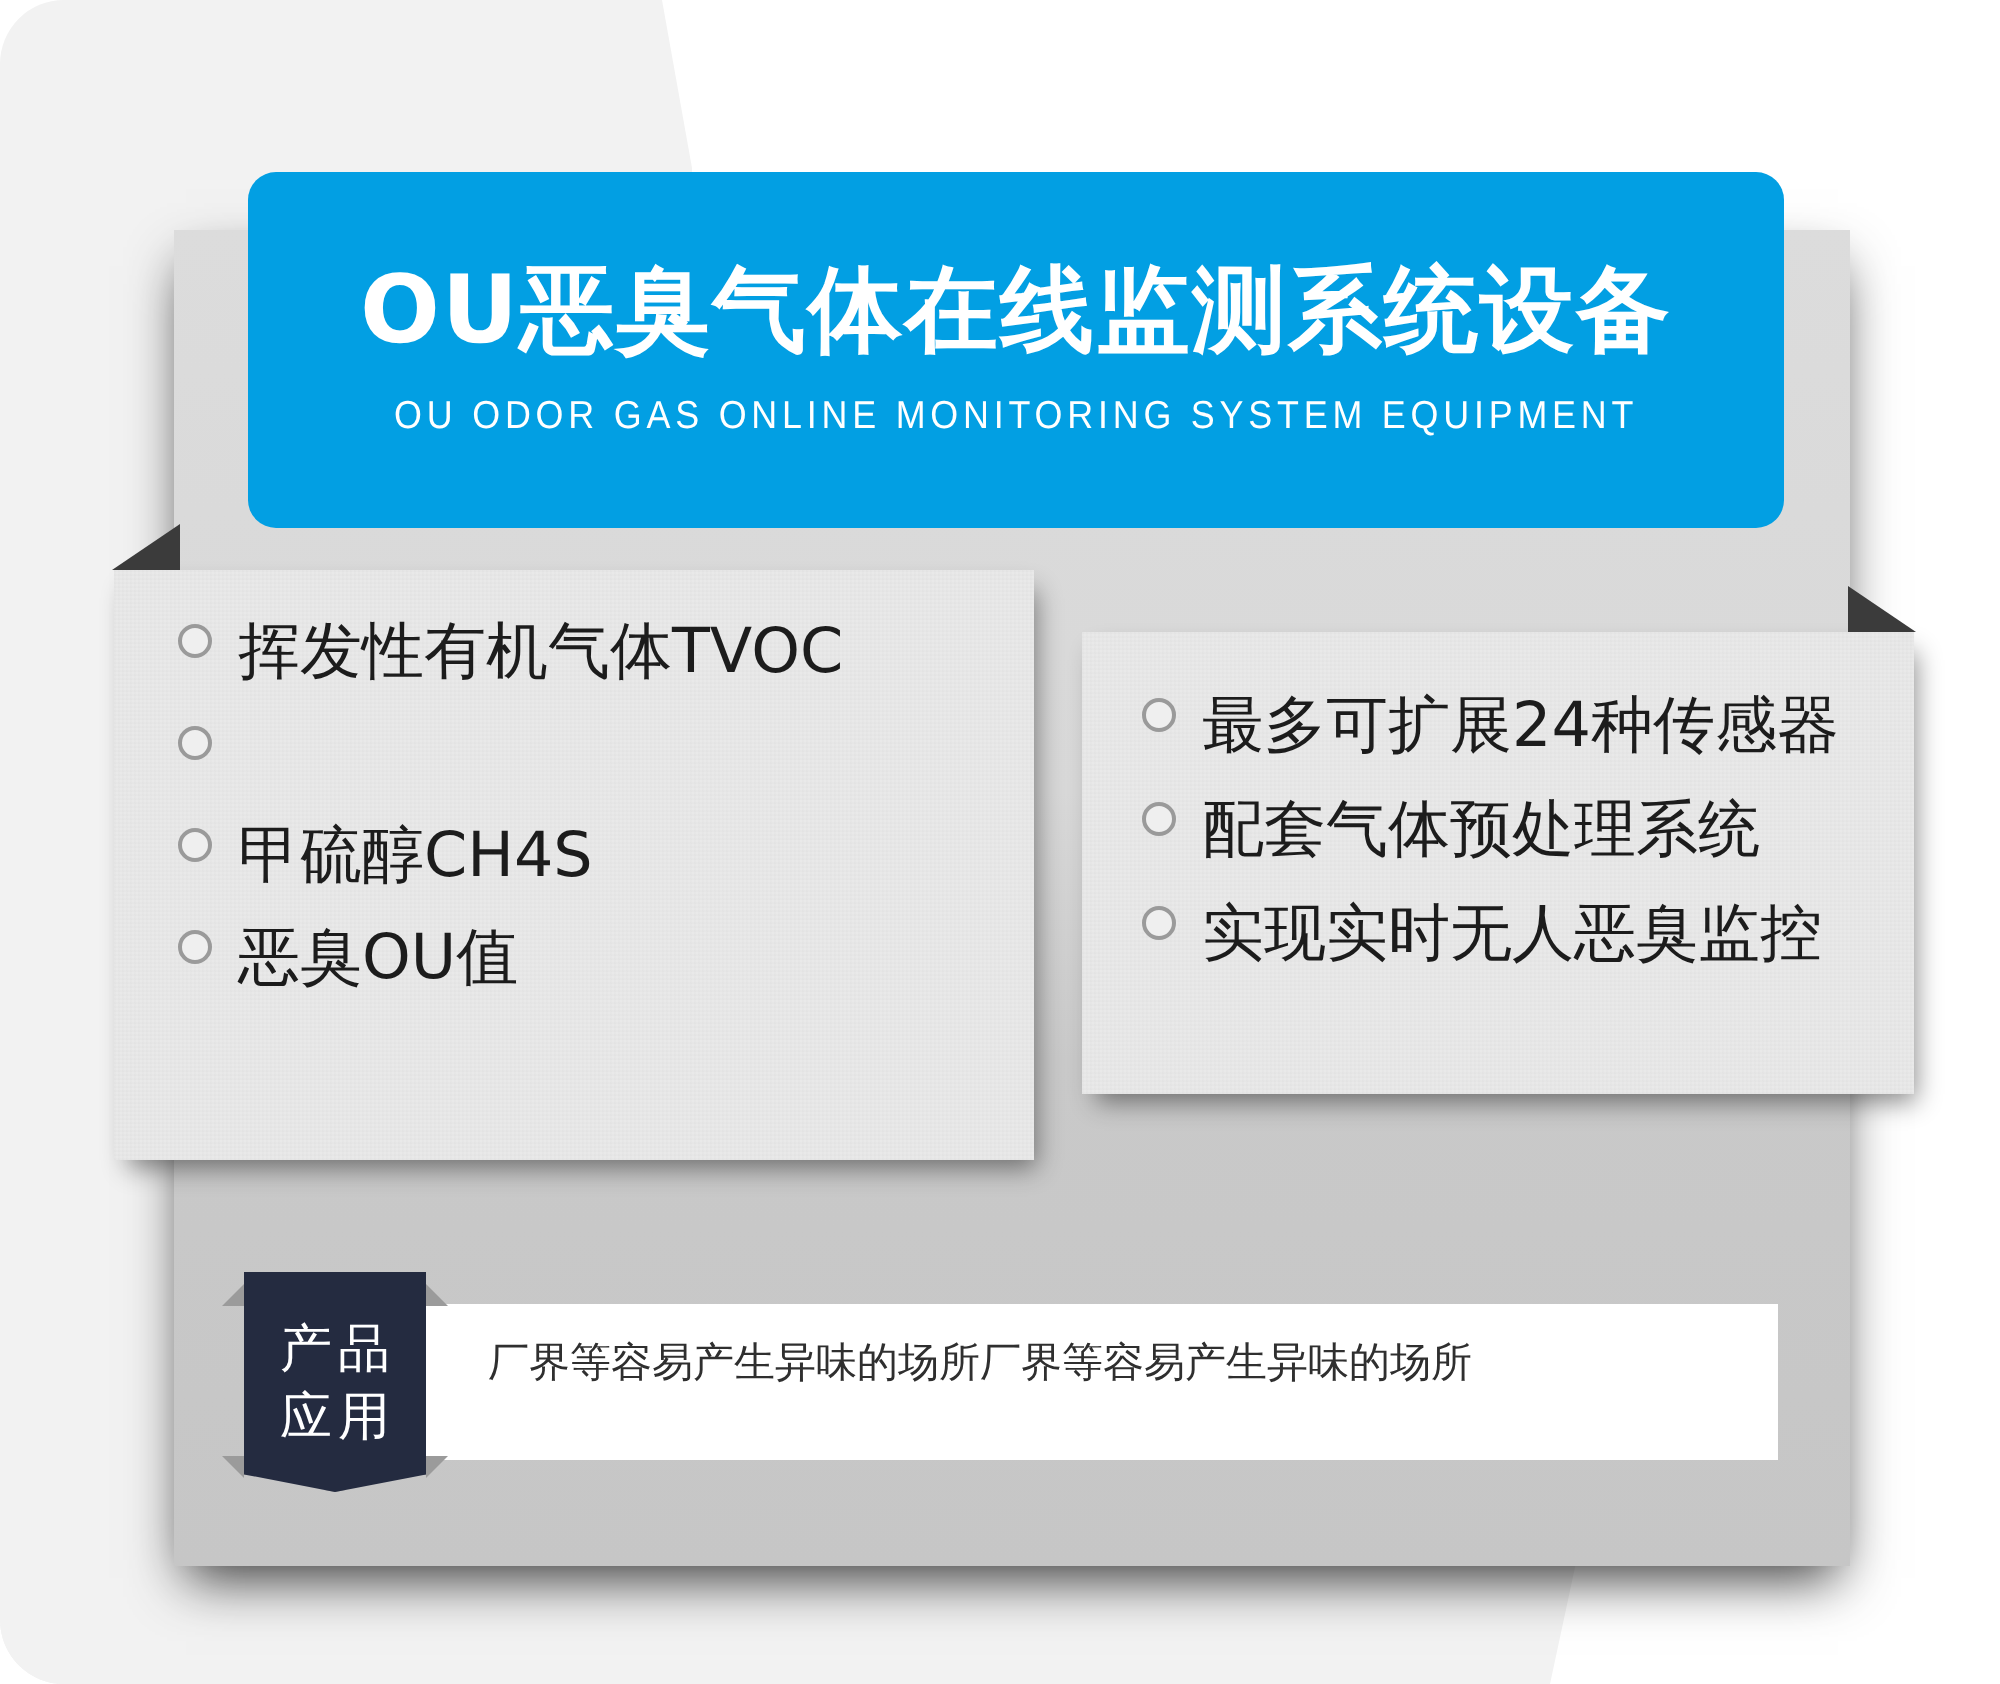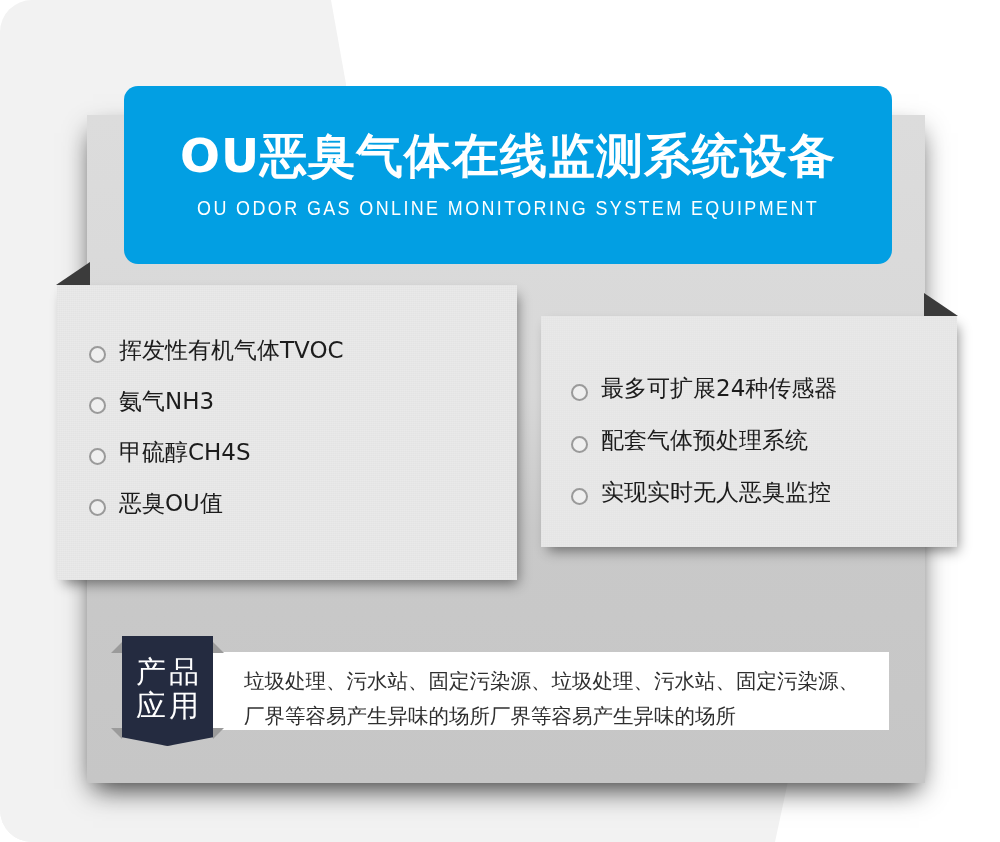--- a/index.html
+++ b/index.html
@@ -126,23 +126,23 @@
     border-left: 34px solid #3b3b3b;
   }
 
   .feat-list {
     list-style: none;
     margin: 0;
     padding: 0;
   }
   .feat-item {
     display: flex;
-    align-items: flex-end;
+    align-items: flex-start;
     color: #1c1c1c;
-    font-size: 23px;
+    font-size: 31px;
     line-height: 1;
     font-family: "DejaVu Sans", "Liberation Sans", sans-serif;
   }
   .card-left .feat-item { padding: 0 0 0 32px; height: 51px; }
   .card-right .feat-item { padding: 0 0 0 30px; height: 52px; }
   .bullet {
     flex: 0 0 auto;
     width: 13px;
     height: 13px;
     border-radius: 50%;
@@ -190,25 +190,25 @@
     box-sizing: border-box;
     display: flex;
     flex-direction: column;
     align-items: center;
     justify-content: center;
     z-index: 3;
     box-shadow: 2px 3px 7px rgba(0,0,0,0.35);
     clip-path: polygon(0 0, 100% 0, 100% 92%, 50% 100%, 0 92%);
   }
   .app-badge .line {
-    font-size: 30px;
+    font-size: 26px;
     letter-spacing: 3px;
     line-height: 34px;
     text-indent: 3px;
-    font-family: Liberation Mono, monospace;
+    font-family: Liberation Sans, sans-serif;
   }
   .badge-tail-l, .badge-tail-r {
     position: absolute;
     width: 0; height: 0;
     z-index: 2;
   }
   .badge-tail-l { left: -11px; top: 6px; border-top: 11px solid transparent; border-right: 11px solid #9b9b9b; }
   .badge-tail-r { left: 91px; top: 6px; border-top: 11px solid transparent; border-left: 11px solid #9b9b9b; }
   .badge-tail-l2 { position:absolute; width:0;height:0; left: -11px; top: 92px; border-bottom: 11px solid transparent; border-right: 11px solid #9b9b9b; z-index:2;}
   .badge-tail-r2 { position:absolute; width:0;height:0; left: 91px; top: 92px; border-bottom: 11px solid transparent; border-left: 11px solid #9b9b9b; z-index:2;}
@@ -230,21 +230,20 @@
 
   <div class="feature-card card-left">
     <div class="fold-left-corner"></div>
     <ul class="feat-list">
       <li class="feat-item">
         <span class="bullet"></span>
         <span class="feat-text">挥发性有机气体TVOC</span>
       </li>
       <li class="feat-item">
         <span class="bullet"></span>
-        <span class="feat-text">氨气NH3</span>
       </li>
       <li class="feat-item">
         <span class="bullet"></span>
         <span class="feat-text">甲硫醇CH4S</span>
       </li>
       <li class="feat-item">
         <span class="bullet"></span>
         <span class="feat-text">恶臭OU值</span>
       </li>
     </ul>
@@ -263,21 +262,20 @@
       </li>
       <li class="feat-item">
         <span class="bullet"></span>
         <span class="feat-text">实现实时无人恶臭监控</span>
       </li>
     </ul>
   </div>
 
   <div class="app-strip">
     <div class="app-white">
-      <div class="app-text">垃圾处理、污水站、固定污染源、垃圾处理、污水站、固定污染源、</div>
       <div class="app-text">厂界等容易产生异味的场所厂界等容易产生异味的场所</div>
     </div>
     <div class="badge-tail-l"></div>
     <div class="badge-tail-r"></div>
     <div class="badge-tail-l2"></div>
     <div class="badge-tail-r2"></div>
     <div class="app-badge">
       <div class="line">产品</div>
       <div class="line">应用</div>
     </div>

